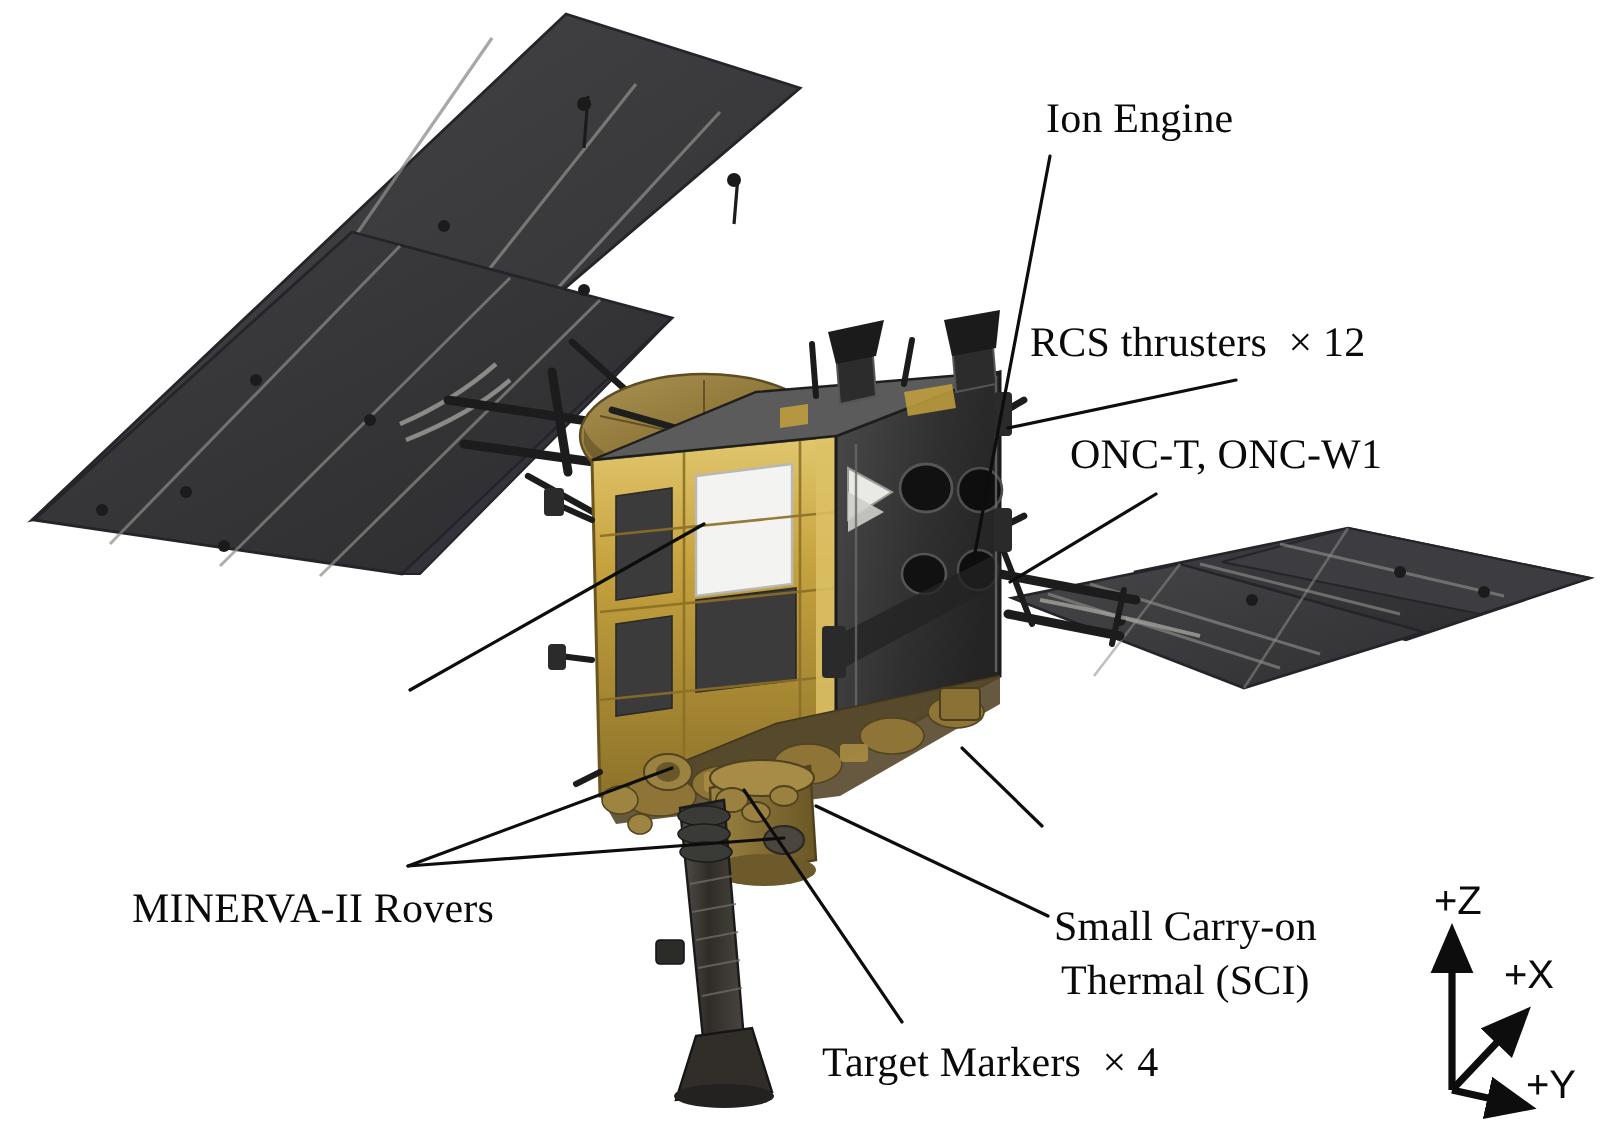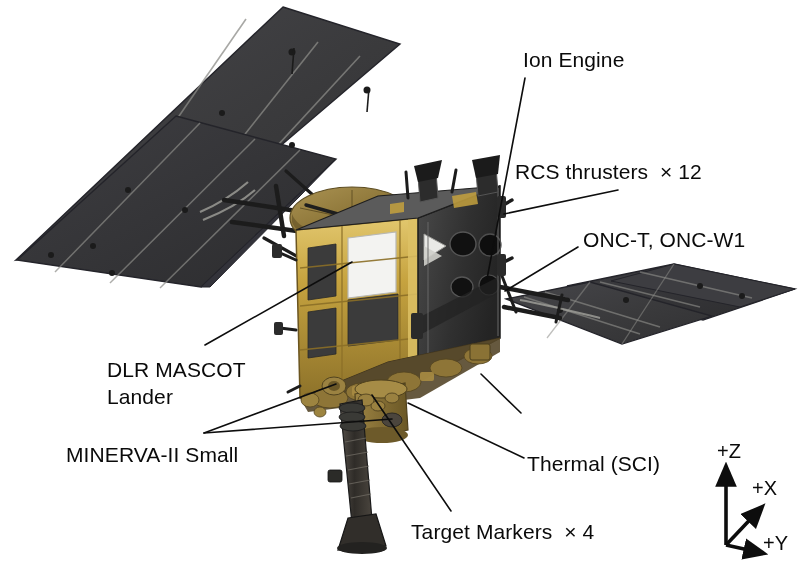--- a/index.html
+++ b/index.html
@@ -19,25 +19,26 @@
     overflow: hidden;
   }
   #artwork {
     position: absolute;
     left: 0; top: 0;
     width: 808px; height: 573px;
   }
   .label {
     position: absolute;
     color: #0a0a0a;
-    font-family: Liberation Sans, sans-serif;
+    font-family: Liberation Serif, serif;
     font-size: 21px;
     line-height: 27px;
     white-space: pre;
     letter-spacing: 0.1px;
+    text-align: center;
   }
   .axis-label {
     position: absolute;
     color: #0a0a0a;
     font-family: "Liberation Sans", sans-serif;
     font-size: 20px;
     line-height: 22px;
     white-space: pre;
   }
   #leaders { position: absolute; left:0; top:0; }
@@ -368,25 +369,24 @@
       <polyline points="204,433 336,384"></polyline>
       <polyline points="204,433 392,419"></polyline>
       <polyline points="521,413 481,374"></polyline>
       <polyline points="524,458 408,403"></polyline>
       <polyline points="451,511 372,395"></polyline>
     </g>
   </svg>
 
   <div class="label" style="left:523px; top:46px;"><div>Ion Engine</div></div>
   <div class="label" style="left:515px; top:158px;"><div>RCS thrusters  × 12</div></div>
-  <div class="label" style="left:535px; top:226px;margin-left:48px;"><div>ONC-T, ONC-W1</div></div>
-  <div class="label" style="left:107px; top:356px;"><div>DLR MASCOT</div><div>Lander</div></div>
-  <div class="label" style="left:66px;  top:441px;"><div>MINERVA-II Small</div></div>
+  <div class="label" style="left:535px; top:214px;"><div>ONC-T, ONC-W1</div></div>
+  <div class="label" style="left:66px;  top:441px;"><div>MINERVA-II Rovers</div></div>
   <div class="label" style="left:527px; top:379px;"></div>
-  <div class="label" style="left:527px; top:450px;"><div>Thermal (SCI)</div></div>
+  <div class="label" style="left:527px; top:450px;"><div>Small Carry-on</div><div>Thermal (SCI)</div></div>
   <div class="label" style="left:411px; top:518px;"><div>Target Markers  × 4</div></div>
 
   <svg id="axes" width="808" height="573" viewBox="0 0 808 573" xmlns="http://www.w3.org/2000/svg">
     <defs>
       <marker id="arrowhead" markerWidth="7" markerHeight="7" refX="5.2" refY="3" orient="auto">
         <polygon points="0,0 7,3 0,6" fill="#0d0d0d"></polygon>
       </marker>
     </defs>
     <g stroke="#0d0d0d" stroke-width="3.6" fill="none" marker-end="url(#arrowhead)">
       <line x1="726" y1="545" x2="726" y2="468"></line>

